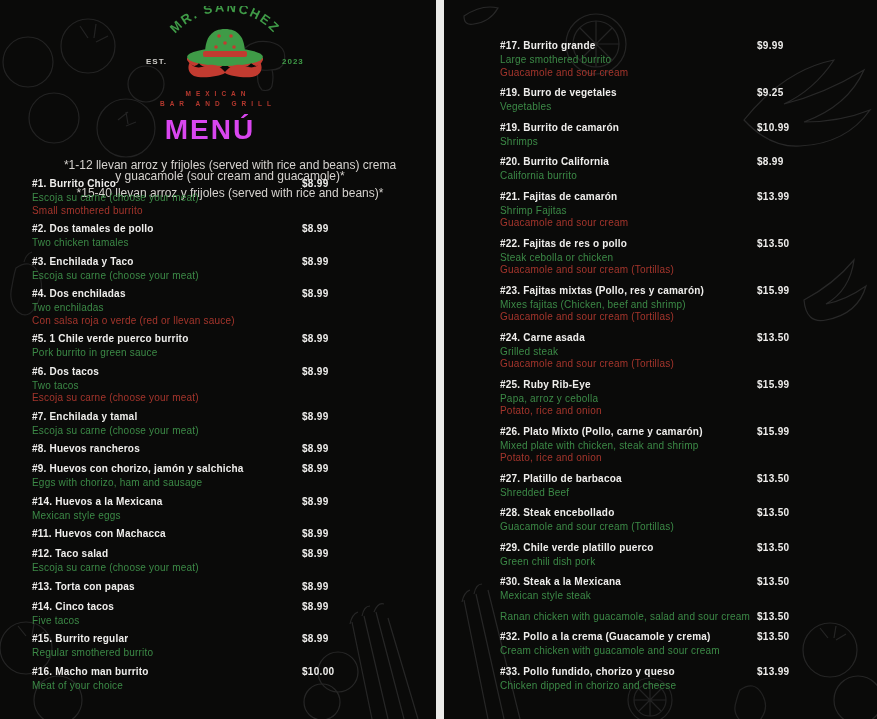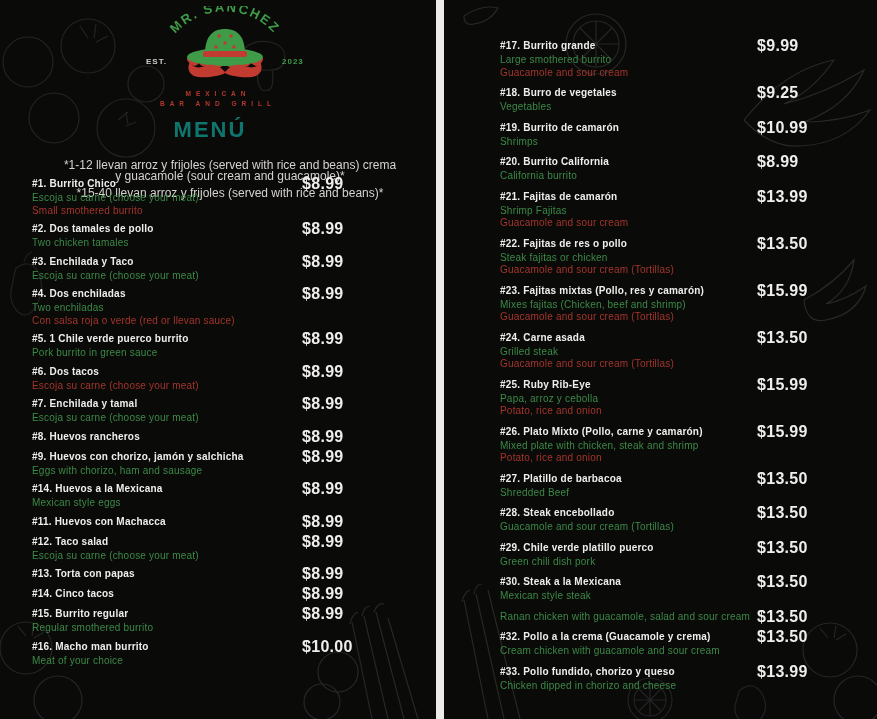--- a/index.html
+++ b/index.html
@@ -8,33 +8,33 @@
   .panel{position:absolute;top:0;height:719px;background:#0a0a09;}
   .panel-left{left:0;width:436px;}
   .panel-right{left:444px;width:448px;}
   .divider{position:absolute;top:0;left:436px;width:8px;height:719px;background:#ecebe9;}
   .decor{position:absolute;top:0;left:0;pointer-events:none;opacity:.9;}
 
   
   .brand{position:absolute;top:6px;left:0;width:436px;text-align:center;}
   .logo{display:inline-block;transform:translateX(7px);}
   .tagline{color:#b5382e;font-weight:700;font-size:6.5px;letter-spacing:5px;line-height:10px;margin-top:1px;}
-  .menu-title{margin:4px 16px 0 0;color:#0f766e;font-size:22px;font-weight:800;letter-spacing:2px;line-height:34px;}
+  .menu-title{margin:4px 16px 0 0;color:#d946ef;font-size:28px;font-weight:800;letter-spacing:2px;line-height:34px;}
   .notes{margin-top:13px;color:#d6d3cf;font-size:12px;line-height:11px;padding-left:24px;}
   .note-2{margin-top:6px;}
 
   
   .items{position:absolute;}
   .items-left{left:32px;top:178px;width:392px;}
   .items-right{left:56px;top:40px;width:374px;}
   .item{position:relative;margin-bottom:6px;}
   .items-right .item{margin-bottom:8px;}
   .item-head{line-height:12.5px;}
   .item-name{display:inline-block;color:#efeeec;font-weight:700;font-size:10px;letter-spacing:.2px;white-space:nowrap;max-width:252px;overflow:hidden;}
-  .item-price{position:absolute;top:0;color:#efeeec;font-weight:700;font-size:16px;letter-spacing:.3px;}
+  .item-price{position:absolute;top:0;color:#efeeec;font-weight:700;font-size:10px;letter-spacing:.3px;}
   .items-left .item-price{left:270px;}
   .items-right .item-price{left:257px;}
   .item-sub{font-size:10px;line-height:12.5px;letter-spacing:.2px;}
   .sub-green{color:#3c8a47;}
   .sub-red{color:#a4352c;}
 </style>
 </head>
 <body>
 
 <div class="page">
@@ -121,20 +121,21 @@
           <div class="item-head"><span class="item-name">#4. Dos enchiladas</span><span class="item-price">$8.99</span></div>
           <div class="item-sub sub-green">Two enchiladas</div>
           <div class="item-sub sub-red">Con salsa roja o verde (red or llevan sauce)</div>
         </div>
         <div class="item">
           <div class="item-head"><span class="item-name">#5. 1 Chile verde puerco burrito</span><span class="item-price">$8.99</span></div>
           <div class="item-sub sub-green">Pork burrito in green sauce</div>
         </div>
         <div class="item">
           <div class="item-head"><span class="item-name">#6. Dos tacos</span><span class="item-price">$8.99</span></div>
+          <div class="item-sub sub-green">Two tacos</div>
           <div class="item-sub sub-red">Escoja su carne (choose your meat)</div>
         </div>
         <div class="item">
           <div class="item-head"><span class="item-name">#7. Enchilada y tamal</span><span class="item-price">$8.99</span></div>
           <div class="item-sub sub-green">Escoja su carne (choose your meat)</div>
         </div>
         <div class="item">
           <div class="item-head"><span class="item-name">#8. Huevos rancheros</span><span class="item-price">$8.99</span></div>
         </div>
         <div class="item">
@@ -150,20 +151,21 @@
         </div>
         <div class="item">
           <div class="item-head"><span class="item-name">#12. Taco salad</span><span class="item-price">$8.99</span></div>
           <div class="item-sub sub-green">Escoja su carne (choose your meat)</div>
         </div>
         <div class="item">
           <div class="item-head"><span class="item-name">#13. Torta con papas</span><span class="item-price">$8.99</span></div>
         </div>
         <div class="item">
           <div class="item-head"><span class="item-name">#14. Cinco tacos</span><span class="item-price">$8.99</span></div>
+          <div class="item-sub sub-green">Five tacos</div>
         </div>
         <div class="item">
           <div class="item-head"><span class="item-name">#15. Burrito regular</span><span class="item-price">$8.99</span></div>
           <div class="item-sub sub-green">Regular smothered burrito</div>
         </div>
         <div class="item">
           <div class="item-head"><span class="item-name">#16. Macho man burrito</span><span class="item-price">$10.00</span></div>
           <div class="item-sub sub-green">Meat of your choice</div>
         </div>
       </div>
@@ -202,39 +204,39 @@
       </g>
     </svg>
 
     <div class="items items-right" id="col-right">
         <div class="item">
           <div class="item-head"><span class="item-name">#17. Burrito grande</span><span class="item-price">$9.99</span></div>
           <div class="item-sub sub-green">Large smothered burrito</div>
           <div class="item-sub sub-red">Guacamole and sour cream</div>
         </div>
         <div class="item">
-          <div class="item-head"><span class="item-name">#18. Burro de vegetales</span><span class="item-price">$9.25</span></div>
+          <div class="item-head"><span class="item-name">#19. Burro de vegetales</span><span class="item-price">$9.25</span></div>
           <div class="item-sub sub-green">Vegetables</div>
         </div>
         <div class="item">
           <div class="item-head"><span class="item-name">#19. Burrito de camarón</span><span class="item-price">$10.99</span></div>
           <div class="item-sub sub-green">Shrimps</div>
         </div>
         <div class="item">
           <div class="item-head"><span class="item-name">#20. Burrito California</span><span class="item-price">$8.99</span></div>
           <div class="item-sub sub-green">California burrito</div>
         </div>
         <div class="item">
           <div class="item-head"><span class="item-name">#21. Fajitas de camarón</span><span class="item-price">$13.99</span></div>
           <div class="item-sub sub-green">Shrimp Fajitas</div>
           <div class="item-sub sub-red">Guacamole and sour cream</div>
         </div>
         <div class="item">
           <div class="item-head"><span class="item-name">#22. Fajitas de res o pollo</span><span class="item-price">$13.50</span></div>
-          <div class="item-sub sub-green">Steak fajitas or chicken</div>
+          <div class="item-sub sub-green">Steak cebolla or chicken</div>
           <div class="item-sub sub-red">Guacamole and sour cream (Tortillas)</div>
         </div>
         <div class="item">
           <div class="item-head"><span class="item-name">#23. Fajitas mixtas (Pollo, res y camarón)</span><span class="item-price">$15.99</span></div>
           <div class="item-sub sub-green">Mixes fajitas (Chicken, beef and shrimp)</div>
           <div class="item-sub sub-red">Guacamole and sour cream (Tortillas)</div>
         </div>
         <div class="item">
           <div class="item-head"><span class="item-name">#24. Carne asada</span><span class="item-price">$13.50</span></div>
           <div class="item-sub sub-green">Grilled steak</div>

